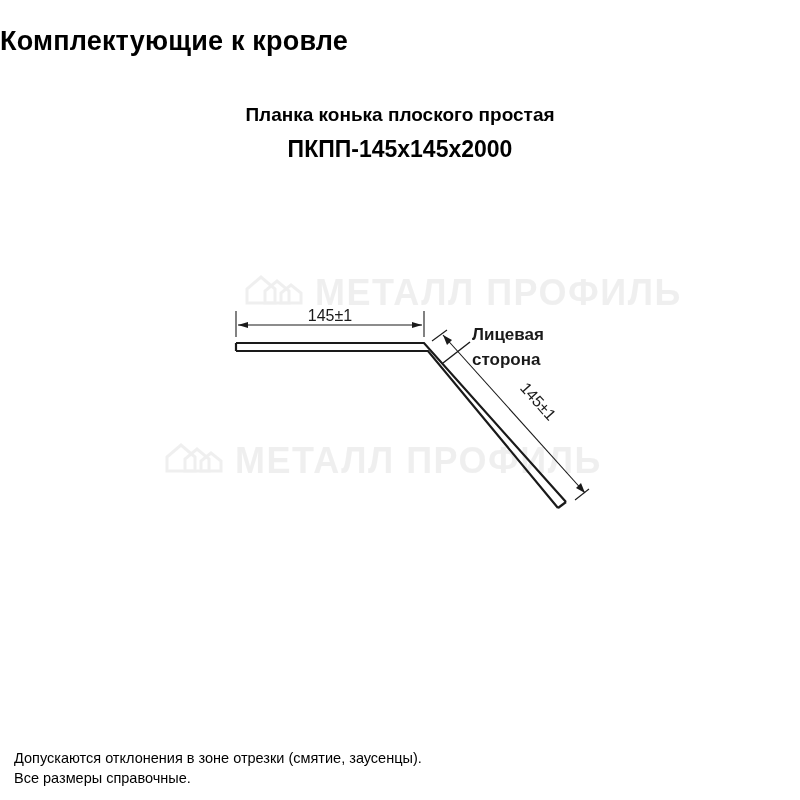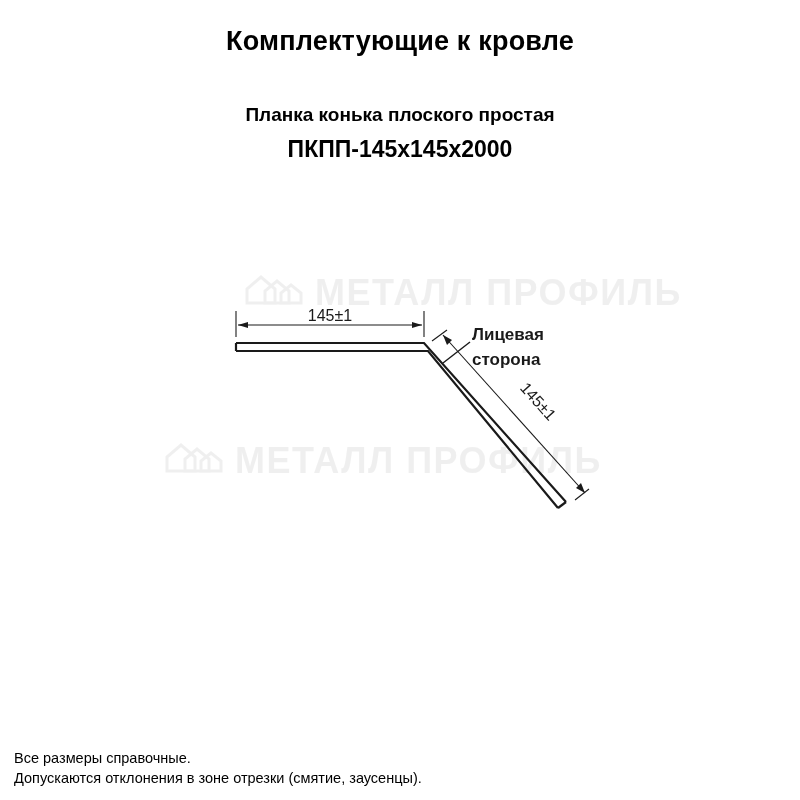--- a/index.html
+++ b/index.html
@@ -21,21 +21,20 @@
     width: 800px;
     height: 800px;
   }
 
   
   .title-block {
     position: absolute;
     top: 24px;
     left: 0;
     width: 800px;
-    text-align: center;
   }
   .main-title {
     font-size: 27px;
     font-weight: bold;
     letter-spacing: 0.2px;
     line-height: 34px;
     margin: 0;
   }
   .sub-block {
     position: absolute;
@@ -181,17 +180,17 @@
         <path d="M443 148 L470 127"></path>
       </g>
 
       <text x="472" y="125" font-family="'Liberation Sans', sans-serif" font-size="17" font-weight="bold" fill="#1a1a1a">Лицевая</text>
       <text x="472" y="150" font-family="'Liberation Sans', sans-serif" font-size="17" font-weight="bold" fill="#1a1a1a">сторона</text>
 
     </svg>
   </div>
 
   <div class="footer">
+    <div>Допускаются отклонения в зоне отрезки (смятие, заусенцы).</div>
     <div>Все размеры справочные.</div>
-    <div>Допускаются отклонения в зоне отрезки (смятие, заусенцы).</div>
   </div>
 
 </div>
 
 </body></html>

